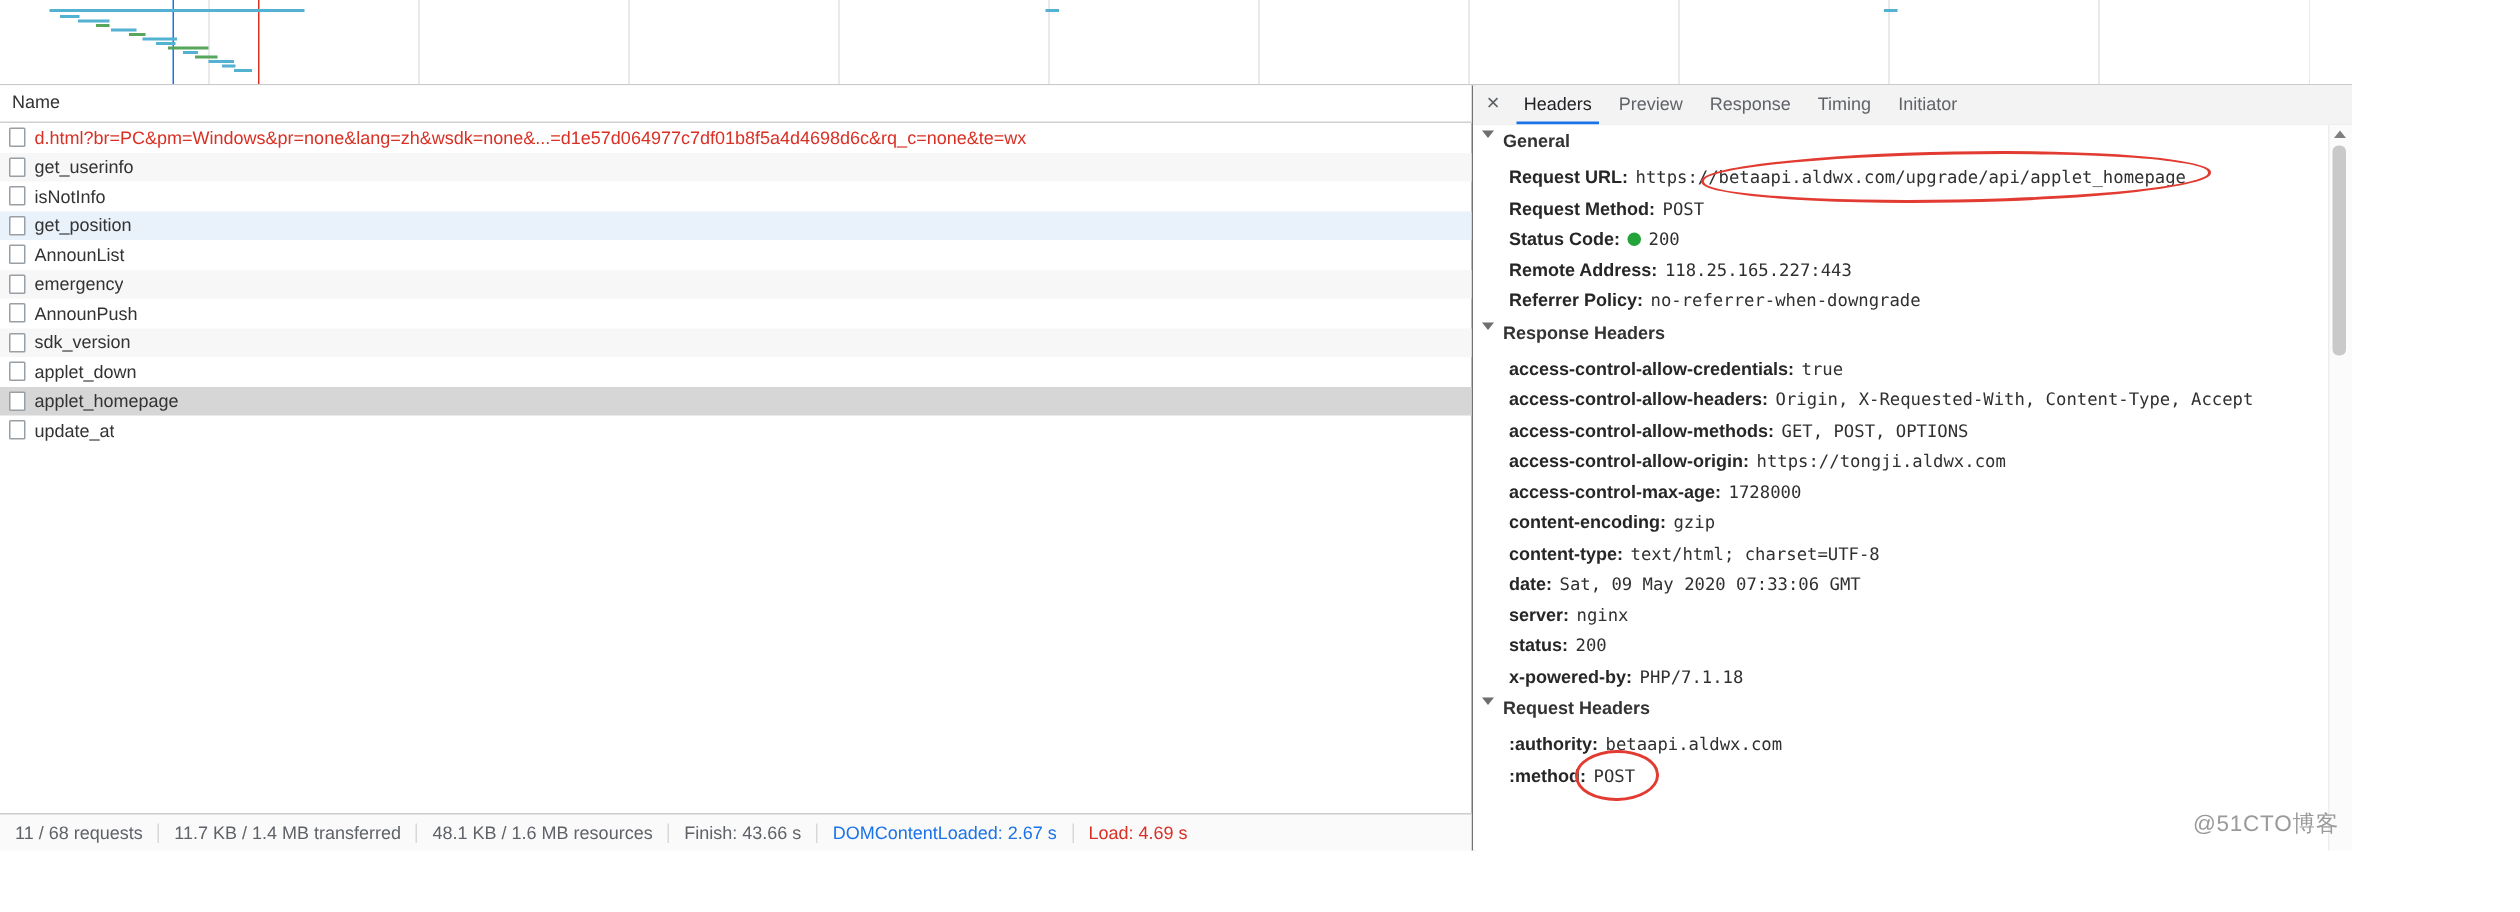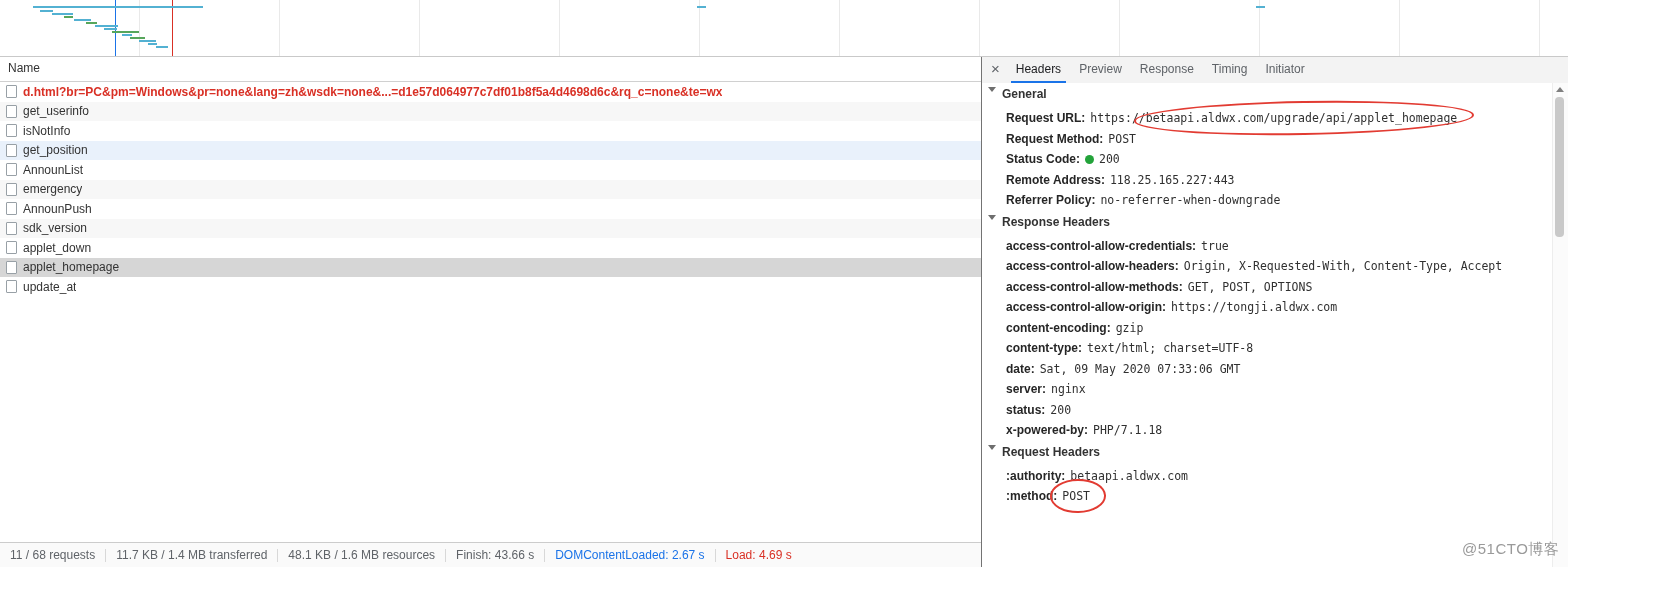--- a/index.html
+++ b/index.html
@@ -21,21 +21,21 @@
   .ov-line.dcl{left:115px;background:var(--dcl-blue,#1a73e8);}
   .ov-line.load{left:172px;background:var(--load-red,#d93025);}
 
   
   .left-panel{position:absolute;left:0;top:57px;width:981px;bottom:0;border-right:3px solid #737373;background:#fff;}
   .col-header{height:24px;line-height:23px;padding-left:8px;font-size:12px;color:#333;border-bottom:1px solid #d0d0d0;background:#fff;cursor:pointer;}
   .req-row{display:flex;align-items:center;height:19.5px;padding-left:6px;font-size:12px;color:#333;cursor:pointer;}
   .req-row:nth-child(even){background:#f7f7f7;}
   .req-row.row-hover{background:var(--hover-blue,#e9f1fb);}
   .req-row.row-selected{background:var(--selected-gray,#d6d6d6);}
-  .req-row.row-error .req-name{color:var(--error-red,#d93025);font-weight:bold;}
+  .req-row.row-error .req-name{color:var(--error-red,#d93025);}
   .doc-icon{flex:none;width:9px;height:11px;border:1px solid #98a0a6;background:#fff;margin-right:6px;border-radius:1px;}
   .req-name{white-space:nowrap;overflow:hidden;text-overflow:ellipsis;}
 
   
   .summary-bar{position:absolute;left:0;right:0;bottom:0;height:24px;border-top:1px solid #ccc;background:#fafafa;display:flex;align-items:center;font-size:12px;color:#5f6368;}
   .sum-item{padding:0 10px;border-right:1px solid #d8d8d8;line-height:13px;white-space:nowrap;}
   .sum-item:last-child{border-right:none;}
   .sum-dcl{color:var(--dcl-blue,#1a73e8);}
   .sum-load{color:var(--load-red,#d93025);}
 
@@ -175,20 +175,21 @@
           </div>
           <div class="section">
             <div class="sec-title">
               <span class="tri"></span>
               <span>Response Headers</span>
             </div>
             <div class="hdr-line"><span class="hdr-name">access-control-allow-credentials:</span><span class="hdr-value"><span>true</span></span></div>
             <div class="hdr-line"><span class="hdr-name">access-control-allow-headers:</span><span class="hdr-value"><span>Origin, X-Requested-With, Content-Type, Accept</span></span></div>
             <div class="hdr-line"><span class="hdr-name">access-control-allow-methods:</span><span class="hdr-value"><span>GET, POST, OPTIONS</span></span></div>
             <div class="hdr-line"><span class="hdr-name">access-control-allow-origin:</span><span class="hdr-value"><span>https://tongji.aldwx.com</span></span></div>
+            <div class="hdr-line"><span class="hdr-name">access-control-max-age:</span><span class="hdr-value"><span>1728000</span></span></div>
             <div class="hdr-line"><span class="hdr-name">content-encoding:</span><span class="hdr-value"><span>gzip</span></span></div>
             <div class="hdr-line"><span class="hdr-name">content-type:</span><span class="hdr-value"><span>text/html; charset=UTF-8</span></span></div>
             <div class="hdr-line"><span class="hdr-name">date:</span><span class="hdr-value"><span>Sat, 09 May 2020 07:33:06 GMT</span></span></div>
             <div class="hdr-line"><span class="hdr-name">server:</span><span class="hdr-value"><span>nginx</span></span></div>
             <div class="hdr-line"><span class="hdr-name">status:</span><span class="hdr-value"><span>200</span></span></div>
             <div class="hdr-line"><span class="hdr-name">x-powered-by:</span><span class="hdr-value"><span>PHP/7.1.18</span></span></div>
           </div>
           <div class="section">
             <div class="sec-title">
               <span class="tri"></span>

